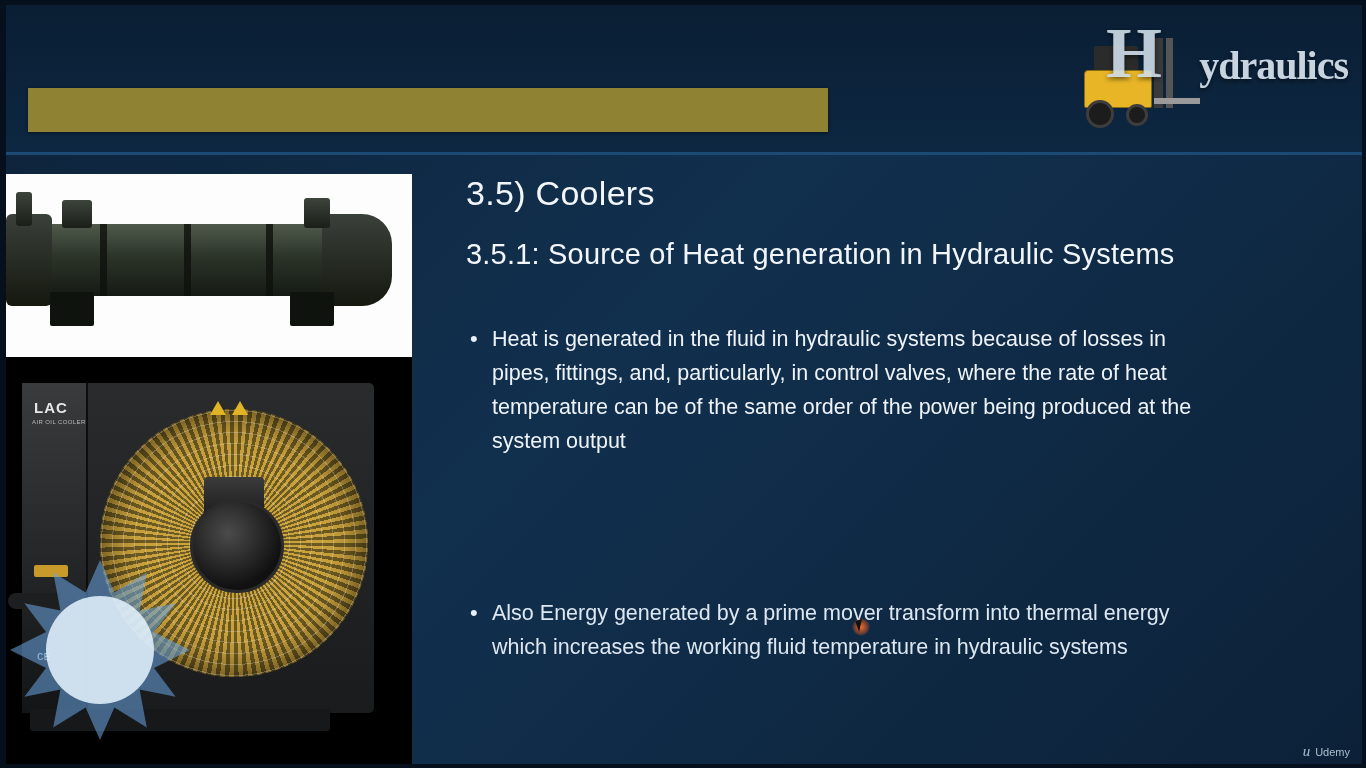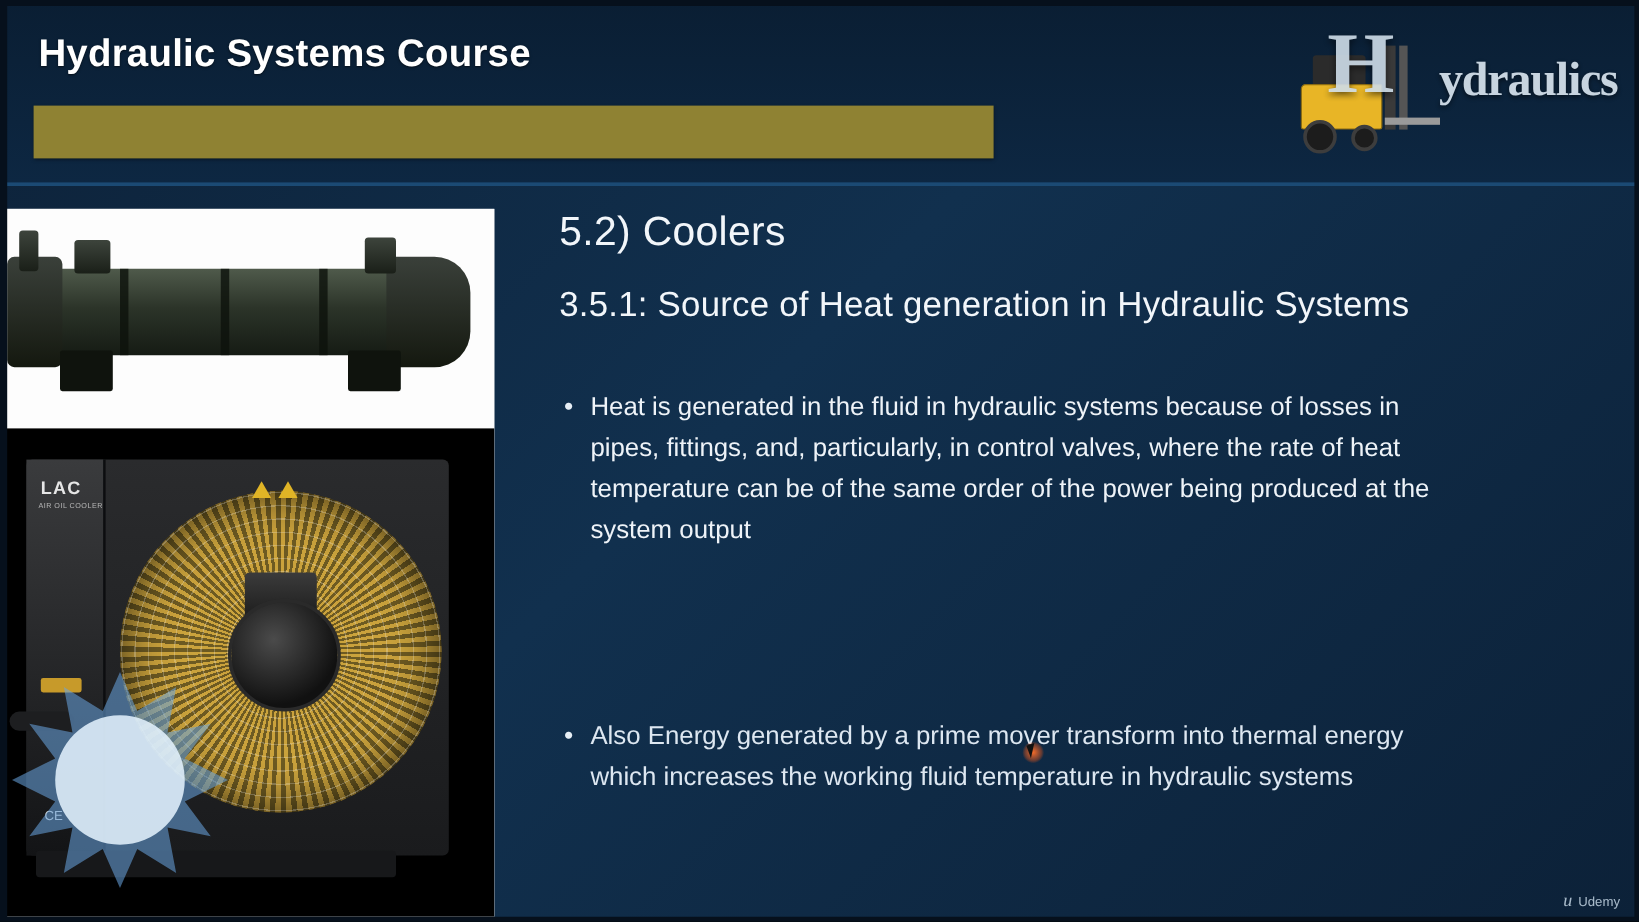--- a/index.html
+++ b/index.html
@@ -245,22 +245,21 @@
     left: 28px; top: 62px;
     color: #b9b9b9;
     font-size: 6px;
     letter-spacing: .4px;
   }
   .cooler-ce {
     position: absolute;
     left: 33px; top: 294px;
     color: #cfcfcf;
     font-size: 11px;
-    font-family: Liberation Sans, sans-serif;
-    margin-top: 23px;
+    font-family: Liberation Mono, monospace;
   }
   .cooler-tag {
     position: absolute;
     left: 30px; top: 208px;
     width: 34px; height: 12px;
     background: #c79a2a;
     border-radius: 2px;
   }
   .fan-disc {
     position: absolute;
@@ -450,21 +449,20 @@
     color: #cfe0ee;
     font-size: 11px;
   }
 </style>
 </head>
 <body>
 
 <div class="slide">
 
   <div class="header">
-    <div class="course-title">Hydraulic Systems Course</div>
     <div class="section-band"></div>
 
     <div class="logo">
       <div class="forklift">
         <div class="fl-cab"></div>
         <div class="fl-body"></div>
         <div class="fl-mast"></div>
         <div class="fl-mast2"></div>
         <div class="fl-fork"></div>
         <div class="fl-wheel w1"></div>
@@ -503,21 +501,21 @@
       <div class="cooler-label">LAC</div>
       <div class="cooler-sub">AIR OIL COOLER</div>
       <div class="cooler-tag"></div>
       <div class="cooler-ce">CE</div>
       <div class="cooler-hose"></div>
       <div class="cooler-base"></div>
     </div>
   </div>
 
   <div class="content">
-    <div class="h-main">5.2) Coolers</div>
+    <div class="h-main">3.5) Coolers</div>
     <div class="h-sub">3.5.1: Source of Heat generation in Hydraulic Systems</div>
 
     <div class="bullet-block b1">
       <div class="bullet-row">
         <div class="bullet-dot">•</div>
         <div class="bullet-text">Heat is generated in the fluid in hydraulic systems because of losses in pipes, fittings, and, particularly, in control valves, where the rate of heat temperature can be of the same order of the power being produced at the system output</div>
       </div>
     </div>
 
     <div class="bullet-block b2">

